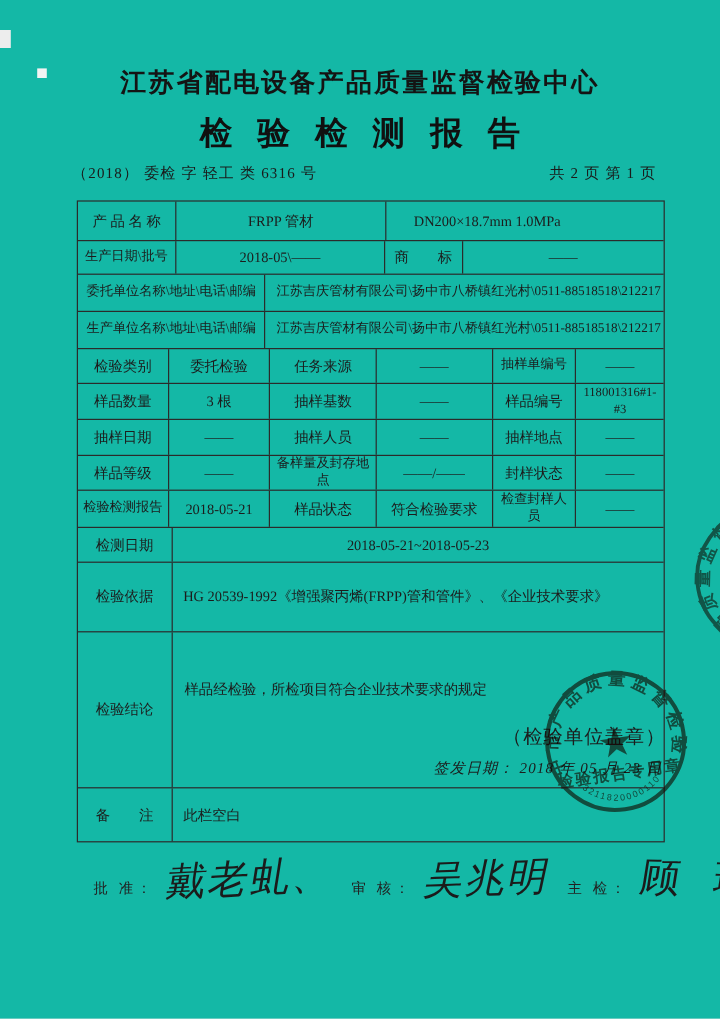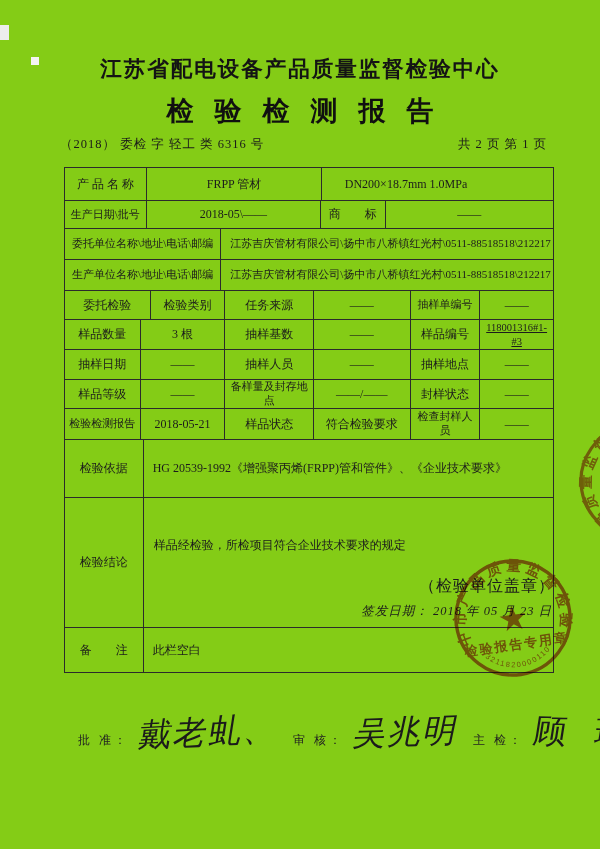--- a/index.html
+++ b/index.html
@@ -1,19 +1,19 @@
 <!DOCTYPE html>
 <html><head>
 <meta charset="utf-8">
 <style>
   * { margin:0; padding:0; box-sizing:border-box; }
   html,body { background:#e8e8e8; }
   .page {
     position:relative; width:600px; height:849px;
-    background:#84cc16; overflow:hidden;
+    background:#14b8a6; overflow:hidden;
     font-family:"Liberation Serif","DejaVu Serif",serif;
     color:#1c1c1c;
   }
   
   .artifact { position:absolute; background:#ededed; }
   .art1 { left:0; top:25px; width:9px; height:15px; }
   .art2 { left:31px; top:57px; width:8px; height:8px; background:#f3f3f3; }
 
   .org-title {
     position:absolute; top:54px; left:0; width:100%;
@@ -41,21 +41,21 @@
   .row:first-child { border-top:none; }
   .cell {
     display:flex; align-items:center; justify-content:center;
     border-left:1.3px solid #2b2b2b; text-align:center;
     font-size:12px; line-height:1.25; padding:1px 2px;
     overflow:hidden;
   }
   .cell:first-child { border-left:none; }
   .left { justify-content:flex-start; text-align:left; padding-left:9px; }
   .sm  { font-size:11px; letter-spacing:0; }
-  .sm2 { font-size:10.5px;text-decoration:underline; }
+  .sm2 { font-size:10.5px; }
   
   .h1{height:32px}.h2{height:28px}.h3{height:31px}.h4{height:31px}
   .h5{height:29px}.h6{height:30px}.h7{height:30px}.h8{height:29px}
   .h9{height:31px}.h10{height:29px}.h11{height:58px}.h12{height:130px}.h13{height:45px}
   
   .a1{width:81px}.a2{width:175px}.a3{width:65px}.a4{width:169px}
   
   .b1{width:156px}.b2{width:334px}
   
   .c1{width:75px}.c2{width:85px}.c3{width:89px}.c4{width:97px}.c5{width:70px}.c6{width:74px}
@@ -121,22 +121,22 @@
       <div class="cell b1 sm">委托单位名称\地址\电话\邮编</div>
       <div class="cell b2 sm left">江苏吉庆管材有限公司\扬中市八桥镇红光村\0511-88518518\212217</div>
     </div>
 
     <div class="row h4">
       <div class="cell b1 sm">生产单位名称\地址\电话\邮编</div>
       <div class="cell b2 sm left">江苏吉庆管材有限公司\扬中市八桥镇红光村\0511-88518518\212217</div>
     </div>
 
     <div class="row h5">
+      <div class="cell c1">检验类别</div>
       <div class="cell c2">委托检验</div>
-      <div class="cell c1">检验类别</div>
       <div class="cell c3">任务来源</div>
       <div class="cell c4">——</div>
       <div class="cell c5 sm">抽样单编号</div>
       <div class="cell c6">——</div>
     </div>
 
     <div class="row h6">
       <div class="cell c1">样品数量</div>
       <div class="cell c2">3 根</div>
       <div class="cell c3">抽样基数</div>
@@ -165,20 +165,24 @@
 
     <div class="row h9">
       <div class="cell c1 sm">检验检测报告</div>
       <div class="cell c2">2018-05-21</div>
       <div class="cell c3">样品状态</div>
       <div class="cell c4">符合检验要求</div>
       <div class="cell c5 sm">检查封样人员</div>
       <div class="cell c6">——</div>
     </div>
 
+    <div class="row h10">
+      <div class="cell d1">检测日期</div>
+      <div class="cell d2">2018-05-21~2018-05-23</div>
+    </div>
 
     <div class="row h11">
       <div class="cell d1">检验依据</div>
       <div class="cell d2 left">HG 20539-1992《增强聚丙烯(FRPP)管和管件》、《企业技术要求》</div>
     </div>
 
     <div class="row h12">
       <div class="cell d1">检验结论</div>
       <div class="cell d2 concl-cell">
         <div class="concl-text">样品经检验，所检项目符合企业技术要求的规定</div>

